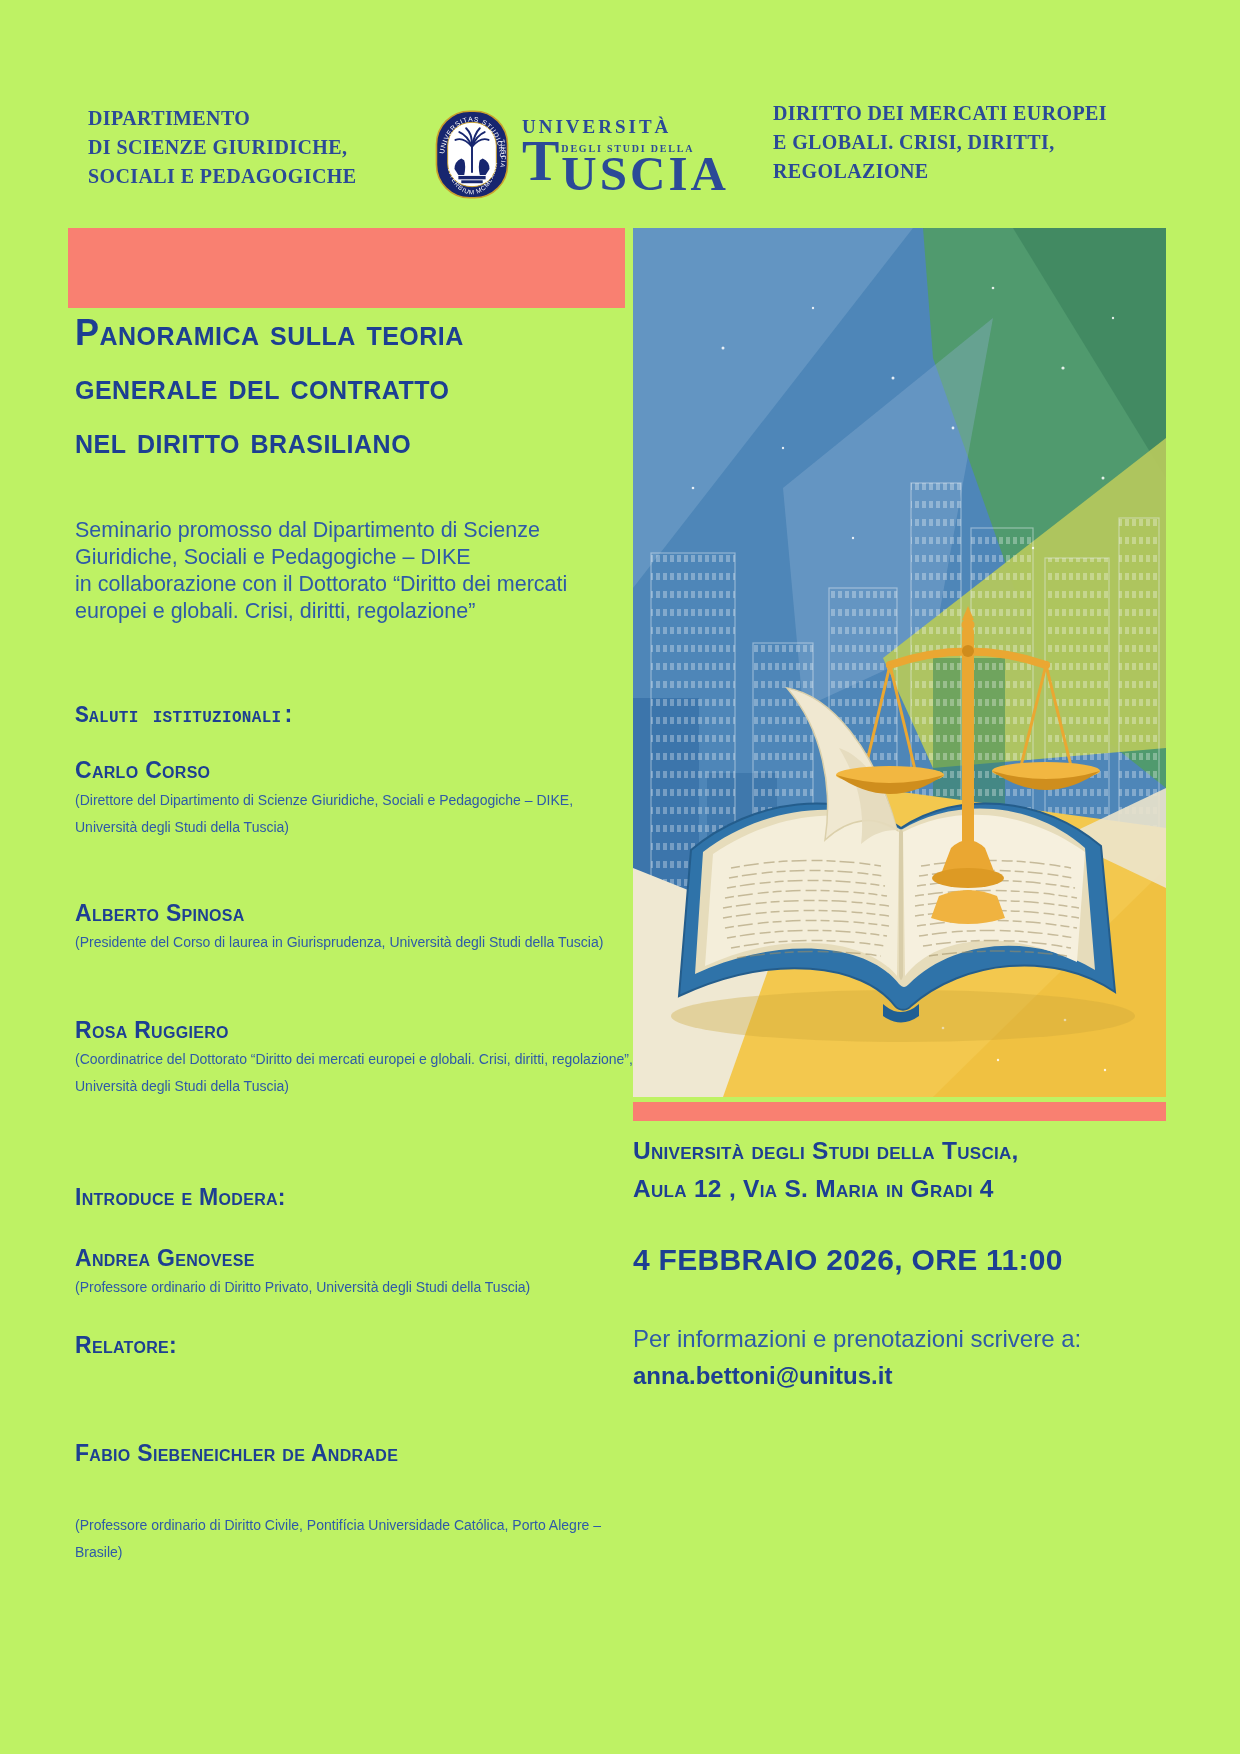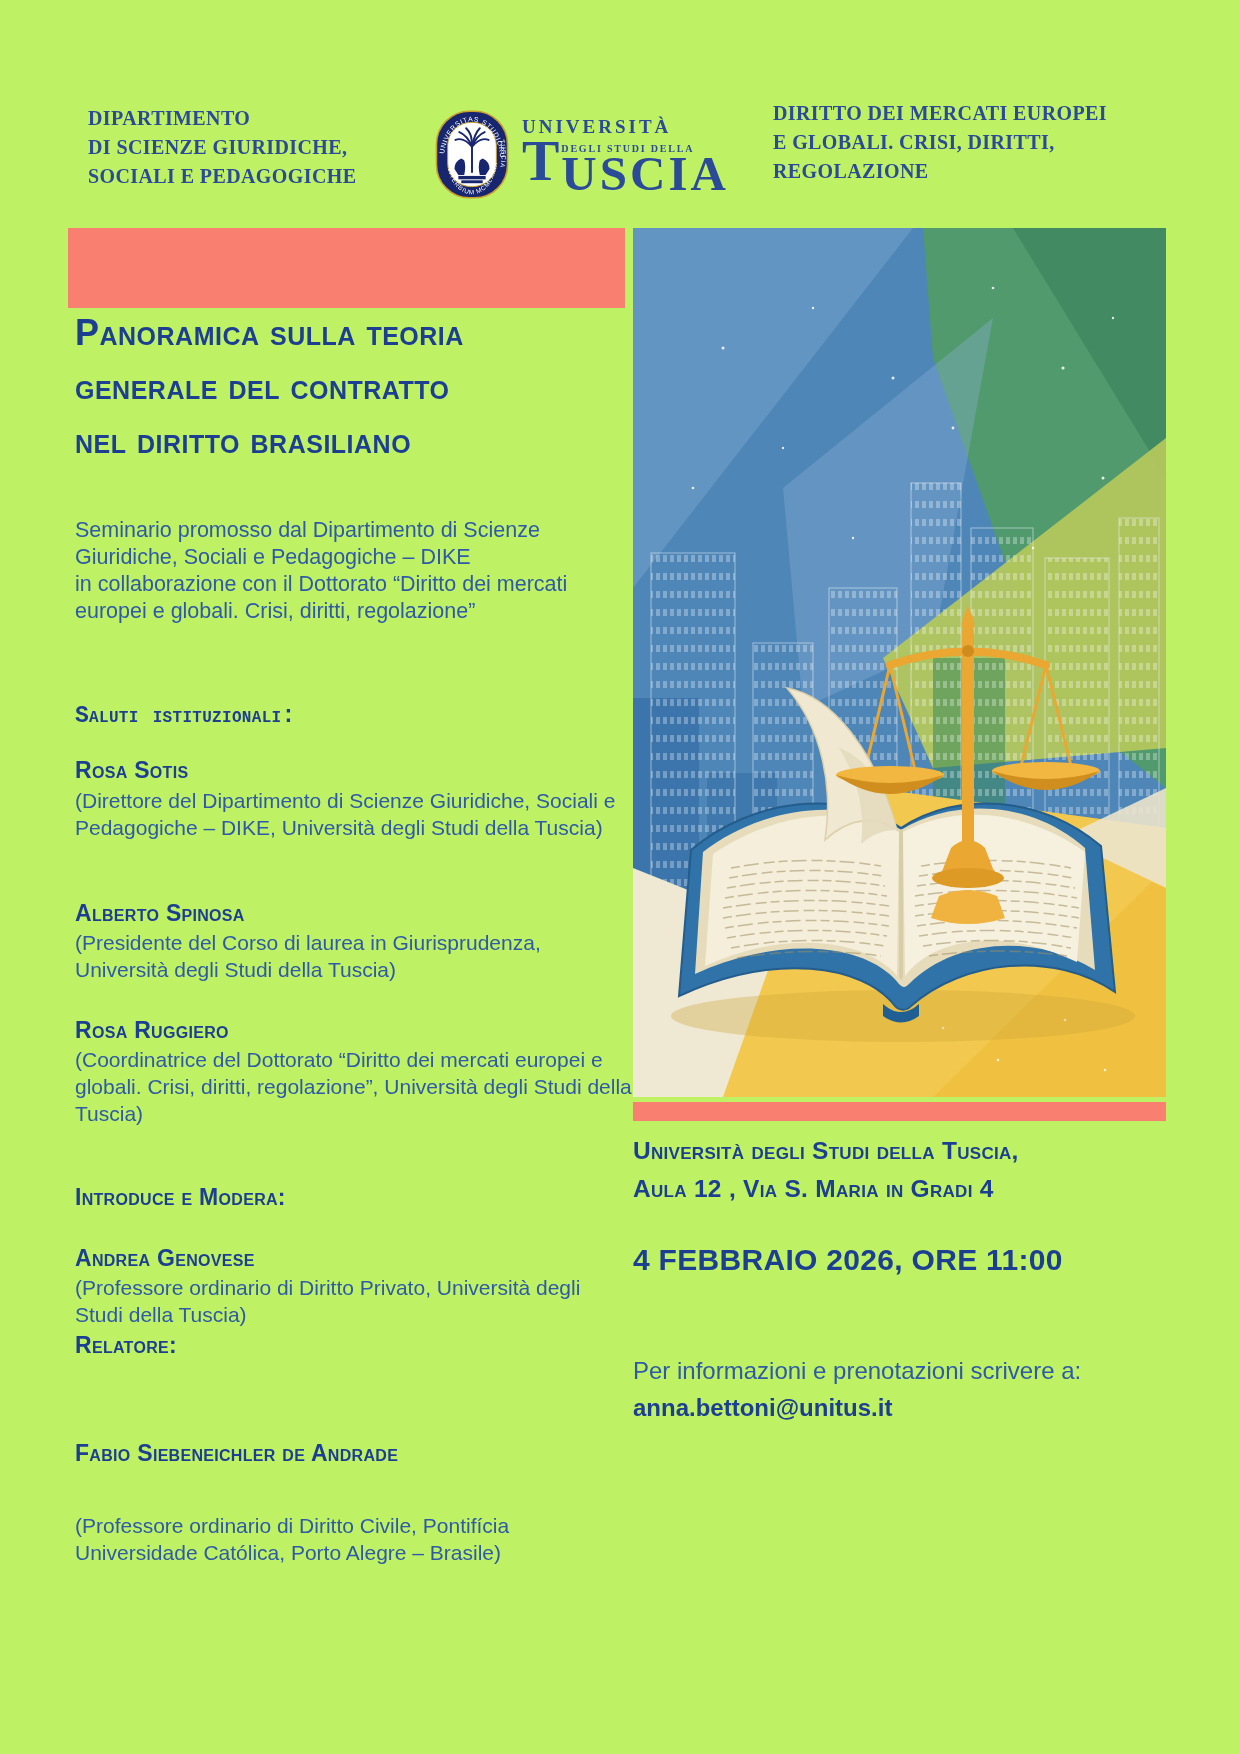--- a/index.html
+++ b/index.html
@@ -32,34 +32,34 @@
 
   
   .title{left:75px;top:306px;width:545px;font-weight:700;font-size:36px;line-height:54px;
          font-variant:small-caps;letter-spacing:0.5px;color:#1d3f92;}
   .body-blue{color:#2e5aa8;}
   .intro{left:75px;top:517px;font-size:21.5px;line-height:27px;}
   .h-sec{left:75px;font-weight:700;font-size:23px;line-height:28px;font-variant:small-caps;
          color:#1d3f92;letter-spacing:0.3px;}
   .name{left:75px;font-weight:700;font-size:23px;line-height:28px;font-variant:small-caps;
         color:#1d3f92;letter-spacing:0.3px;}
-  .role{left:75px;width:558px;font-size:21px;line-height:27px;color:#2e5aa8;}
+  .role{left:75px;width:558px;font-size:14px;line-height:27px;color:#2e5aa8;}
 
   .pos-h0{top:702px;font-family:Liberation Mono, monospace;}  .pos-n0a{top:756px;} .pos-r0a{top:787px;}
   .pos-n0b{top:899px;} .pos-r0b{top:929px;}
   .pos-n0c{top:1016px;}.pos-r0c{top:1046px;}
   .pos-h1{top:1183px;} .pos-n1a{top:1244px;}.pos-r1a{top:1274px;}
   .pos-h2{top:1331px;} .pos-n2a{top:1439px;}.pos-r2a{top:1469px;margin-top:43px;}
 
   
   .venue{left:633px;top:1132px;width:560px;font-weight:700;font-size:24.5px;line-height:38px;
          font-variant:small-caps;color:#1d3f92;letter-spacing:0.3px;}
   .date{left:633px;top:1240px;font-weight:700;font-size:30px;line-height:40px;
         color:#1d3f92;letter-spacing:0.3px;}
-  .contact{left:633px;top:1352px;font-size:24px;line-height:37px;color:#2e5aa8;}
+  .contact{left:633px;top:1320px;font-size:24px;line-height:37px;color:#2e5aa8;}
   .email{font-weight:700;color:#1d3f92;}
 </style>
 </head>
 <body>
 
 <div class="page">
 
   <div class="abs dept serif-head">
     <div>DIPARTIMENTO</div>
     <div>DI SCIENZE GIURIDICHE,</div>
@@ -256,21 +256,21 @@
   </div>
 
   <div class="abs intro body-blue">
     <div>Seminario promosso dal Dipartimento di Scienze</div>
     <div>Giuridiche, Sociali e Pedagogiche – DIKE</div>
     <div>in collaborazione con il Dottorato “Diritto dei mercati</div>
     <div>europei e globali. Crisi, diritti, regolazione”</div>
   </div>
 
   <div class="abs h-sec pos-h0">Saluti istituzionali:</div>
-  <div class="abs name pos-n0a">Rosa Sotis</div>
+  <div class="abs name pos-n0a">Carlo Corso</div>
   <div class="abs role pos-r0a">(Direttore del Dipartimento di Scienze Giuridiche, Sociali e Pedagogiche – DIKE, Università degli Studi della Tuscia)</div>
   <div class="abs name pos-n0b">Alberto Spinosa</div>
   <div class="abs role pos-r0b">(Presidente del Corso di laurea in Giurisprudenza, Università degli Studi della Tuscia)</div>
   <div class="abs name pos-n0c">Rosa Ruggiero</div>
   <div class="abs role pos-r0c">(Coordinatrice del Dottorato “Diritto dei mercati europei e globali. Crisi, diritti, regolazione”, Università degli Studi della Tuscia)</div>
 
   <div class="abs h-sec pos-h1">Introduce e Modera:</div>
   <div class="abs name pos-n1a">Andrea Genovese</div>
   <div class="abs role pos-r1a">(Professore ordinario di Diritto Privato, Università degli Studi della Tuscia)</div>
 

